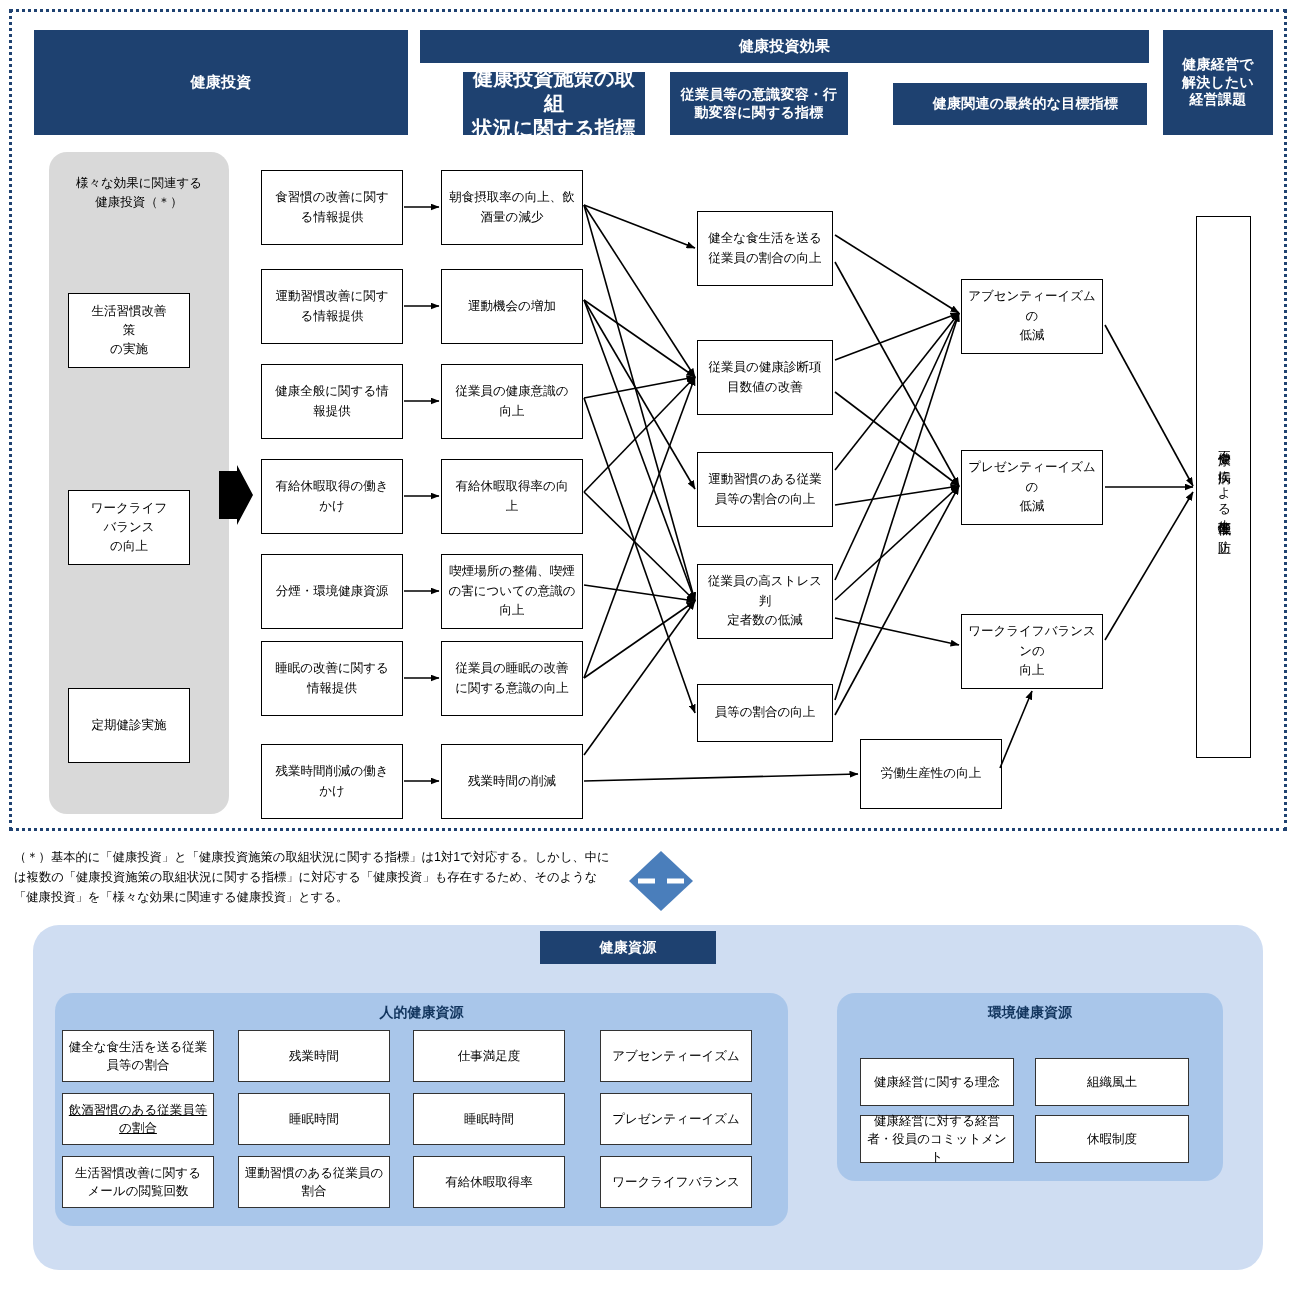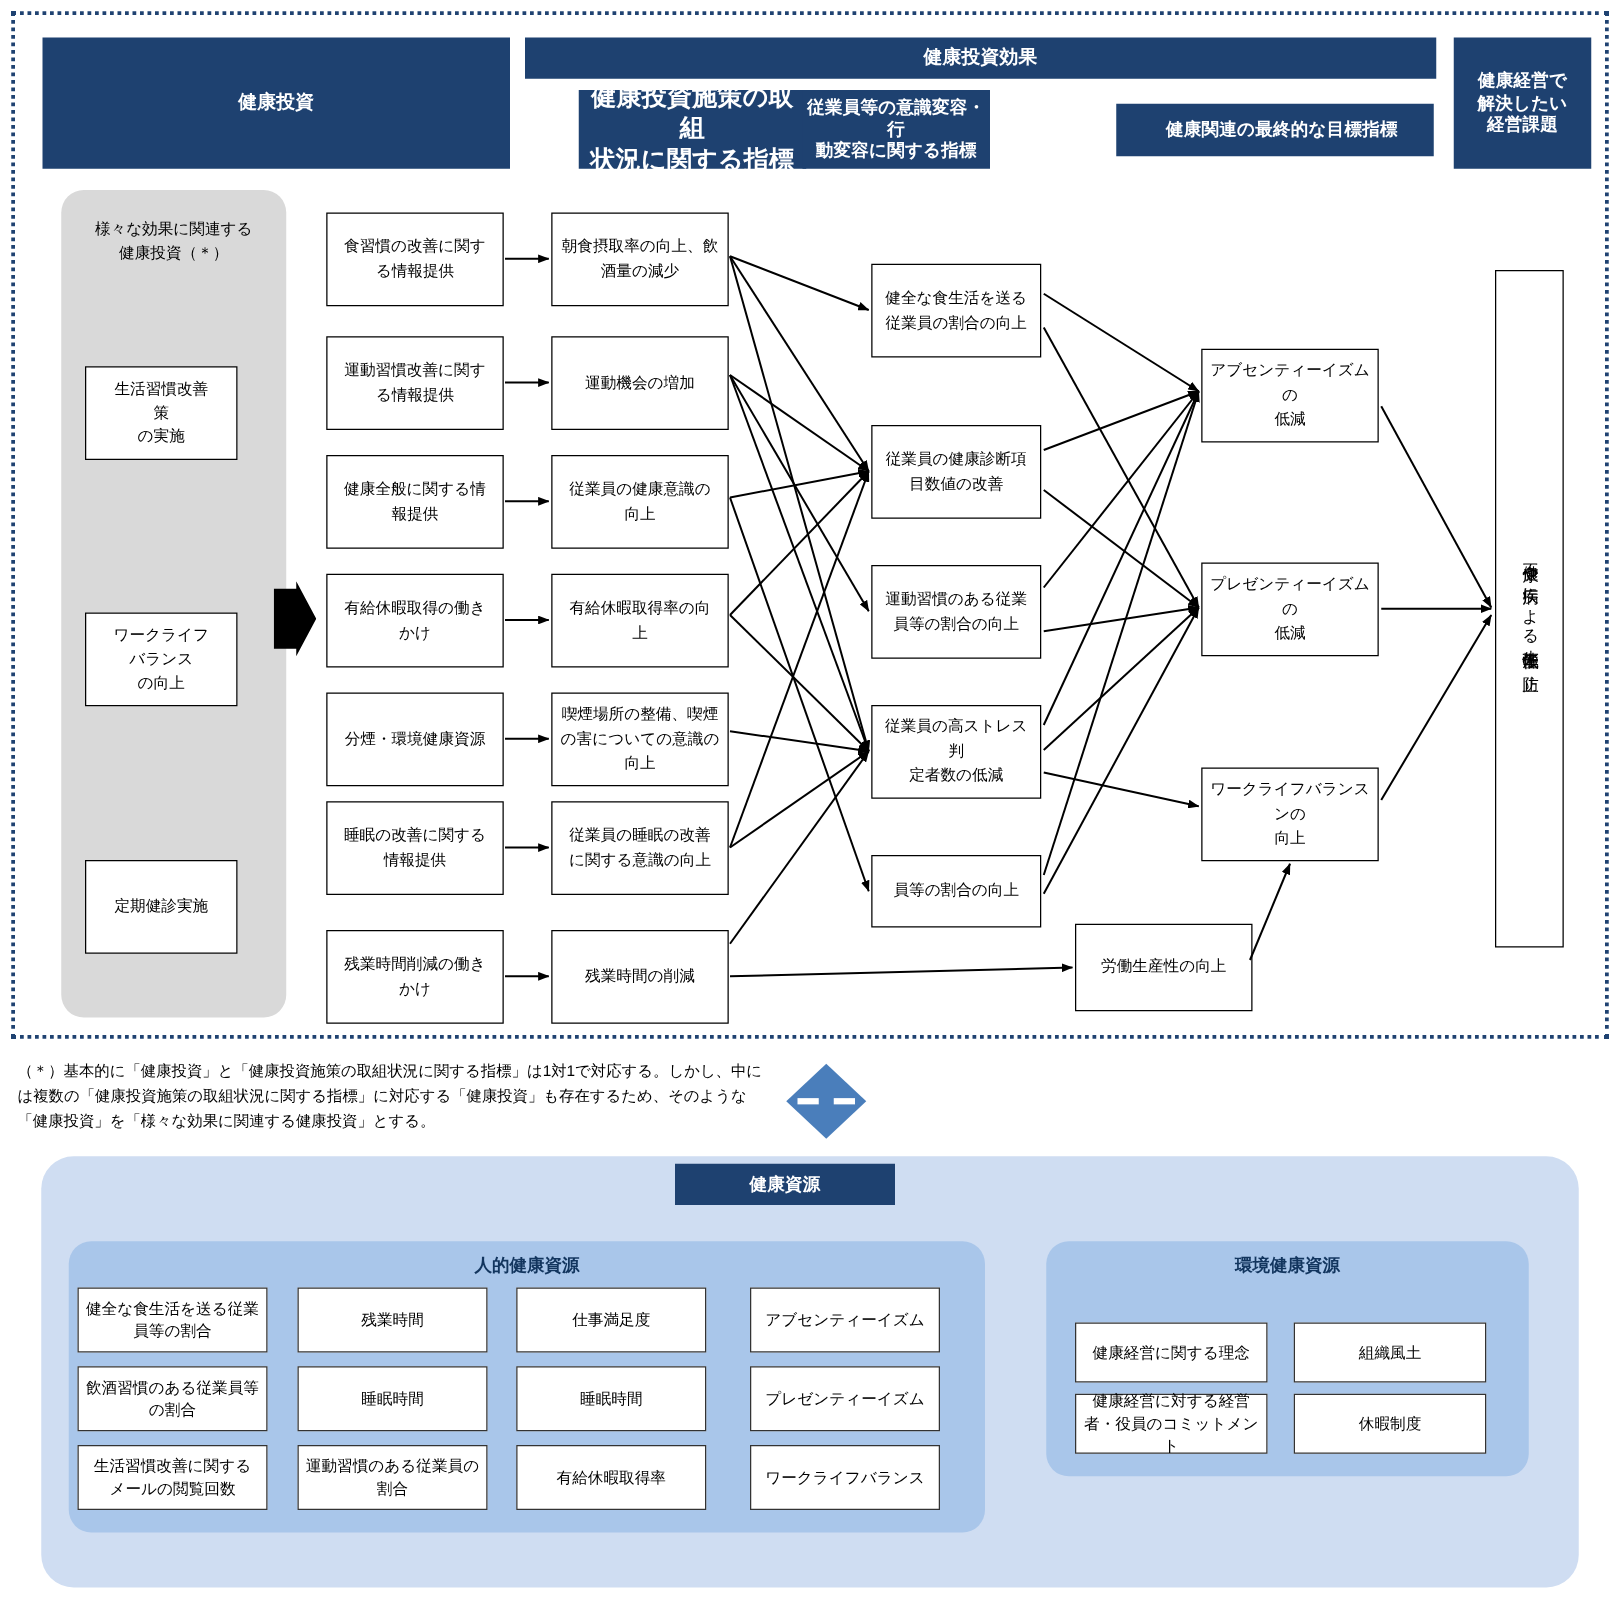--- a/index.html
+++ b/index.html
@@ -34,21 +34,21 @@
     display: flex;
     align-items: center;
     justify-content: center;
     text-align: center;
     line-height: 1.25;
     letter-spacing: .2px;
   }
   #hdr-investment { left: 34px;  top: 30px;  width: 374px; height: 105px; font-size: 15px; }
   #hdr-effect     { left: 420px; top: 30px;  width: 729px; height: 33px;  font-size: 15px; }
   #hdr-measures   { left: 423px; top: 72px;  width: 182px; height: 63px;  font-size: 20px; margin-left: 40px; }
-  #hdr-behavior   { left: 642px; top: 72px;  width: 150px; height: 63px;  font-size: 14px; }
+  #hdr-behavior   { left: 670px; top: 72px;  width: 178px; height: 63px;  font-size: 14px; }
   #hdr-final      { left: 893px; top: 83px;  width: 254px; height: 42px;  font-size: 14px; padding-left: 11px; }
   #hdr-issue      { left: 1163px; top: 30px; width: 110px; height: 105px; font-size: 14px; }
 
   
   .gray-col {
     position: absolute;
     left: 49px; top: 152px;
     width: 180px; height: 662px;
     background: #d9d9d9;
     border-radius: 18px;
@@ -287,21 +287,21 @@
 
   <div class="sub-panel" id="panel-human">
     <div class="sub-title">人的健康資源</div>
   </div>
 
   <div class="res-cell" style="left:62px;  top:1030px; width:152px; height:52px;">健全な食生活を送る従業<br>員等の割合</div>
   <div class="res-cell" style="left:238px; top:1030px; width:152px; height:52px;">残業時間</div>
   <div class="res-cell" style="left:413px; top:1030px; width:152px; height:52px;">仕事満足度</div>
   <div class="res-cell" style="left:600px; top:1030px; width:152px; height:52px;">アブセンティーイズム</div>
 
-  <div class="res-cell" style="left:62px;  top:1093px; width:152px; height:52px;">飲酒習慣のある従業員等<br>の割合</div>
+  <div class="res-cell" style="left:62px;  top:1093px; width:152px; height:52px;text-decoration:underline;">飲酒習慣のある従業員等<br>の割合</div>
   <div class="res-cell" style="left:238px; top:1093px; width:152px; height:52px;">睡眠時間</div>
   <div class="res-cell" style="left:413px; top:1093px; width:152px; height:52px;">睡眠時間</div>
   <div class="res-cell" style="left:600px; top:1093px; width:152px; height:52px;">プレゼンティーイズム</div>
 
   <div class="res-cell" style="left:62px;  top:1156px; width:152px; height:52px;">生活習慣改善に関する<br>メールの閲覧回数</div>
   <div class="res-cell" style="left:238px; top:1156px; width:152px; height:52px;">運動習慣のある従業員の<br>割合</div>
   <div class="res-cell" style="left:413px; top:1156px; width:152px; height:52px;">有給休暇取得率</div>
   <div class="res-cell" style="left:600px; top:1156px; width:152px; height:52px;">ワークライフバランス</div>
 
   <div class="sub-panel" id="panel-env">

